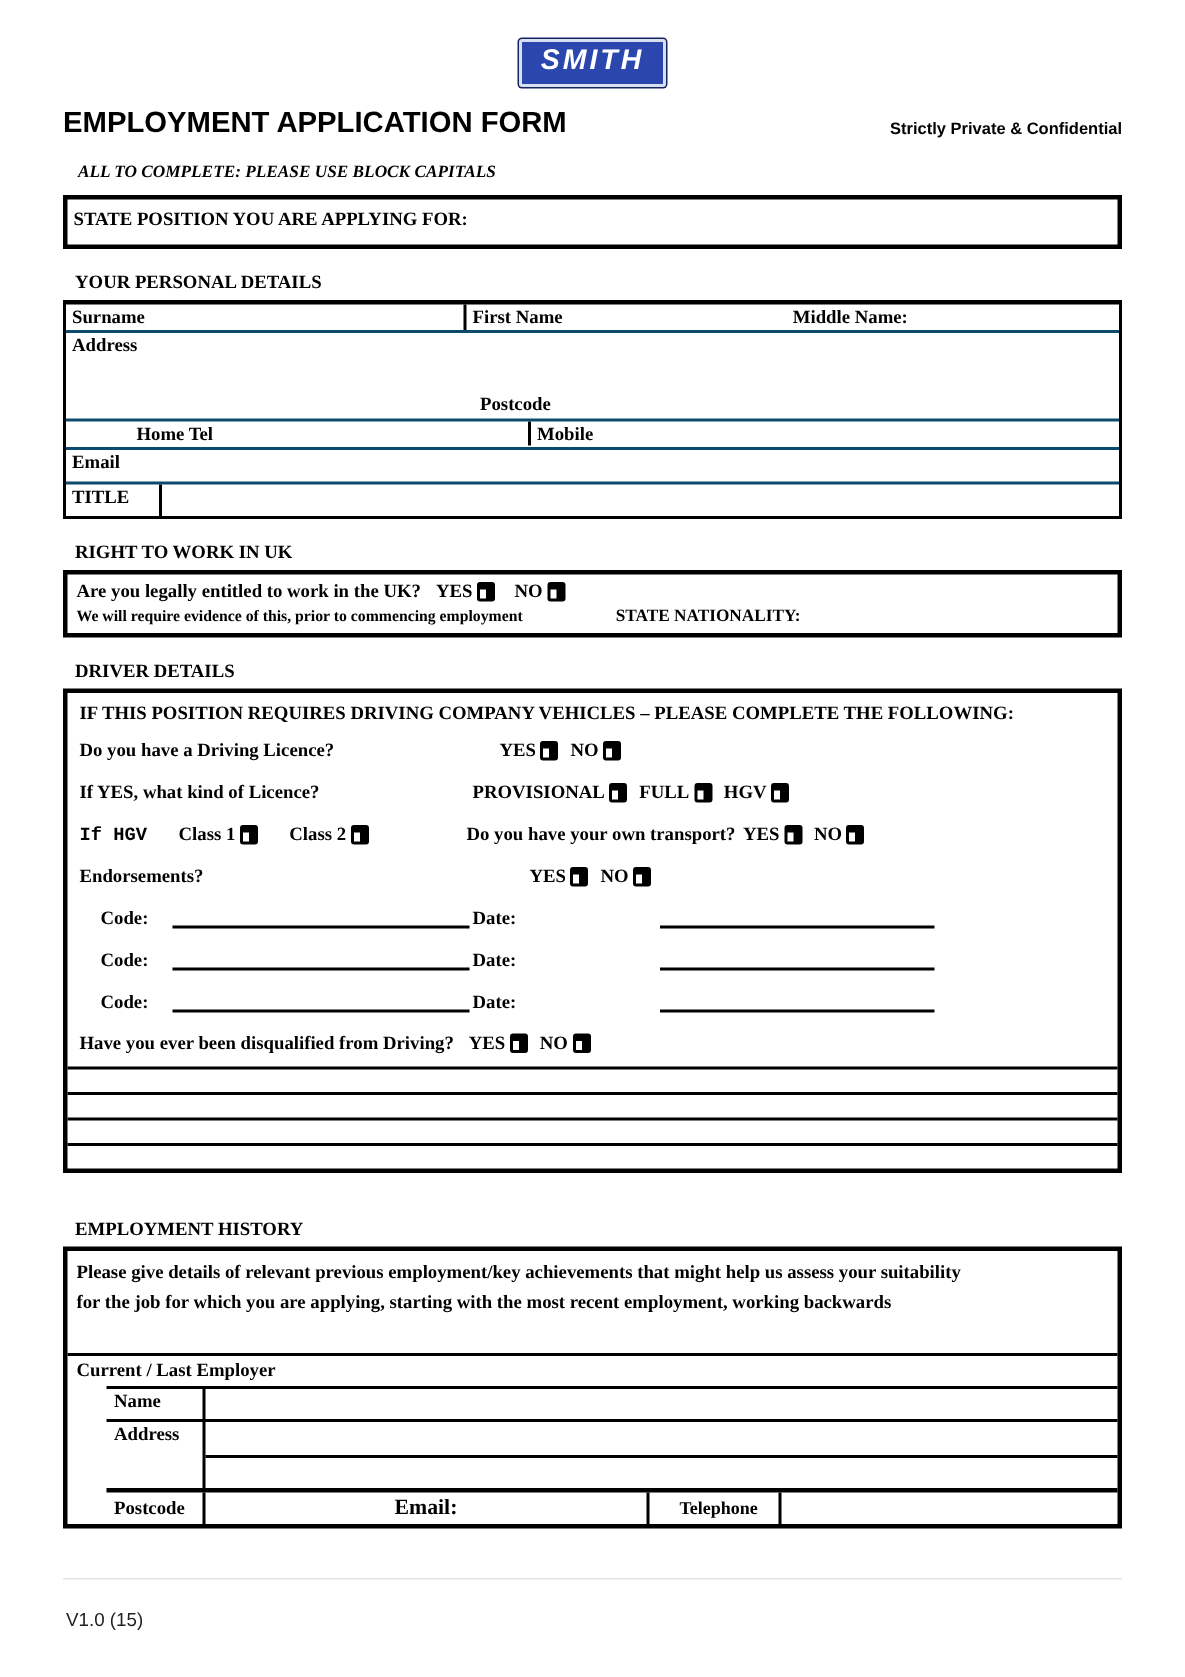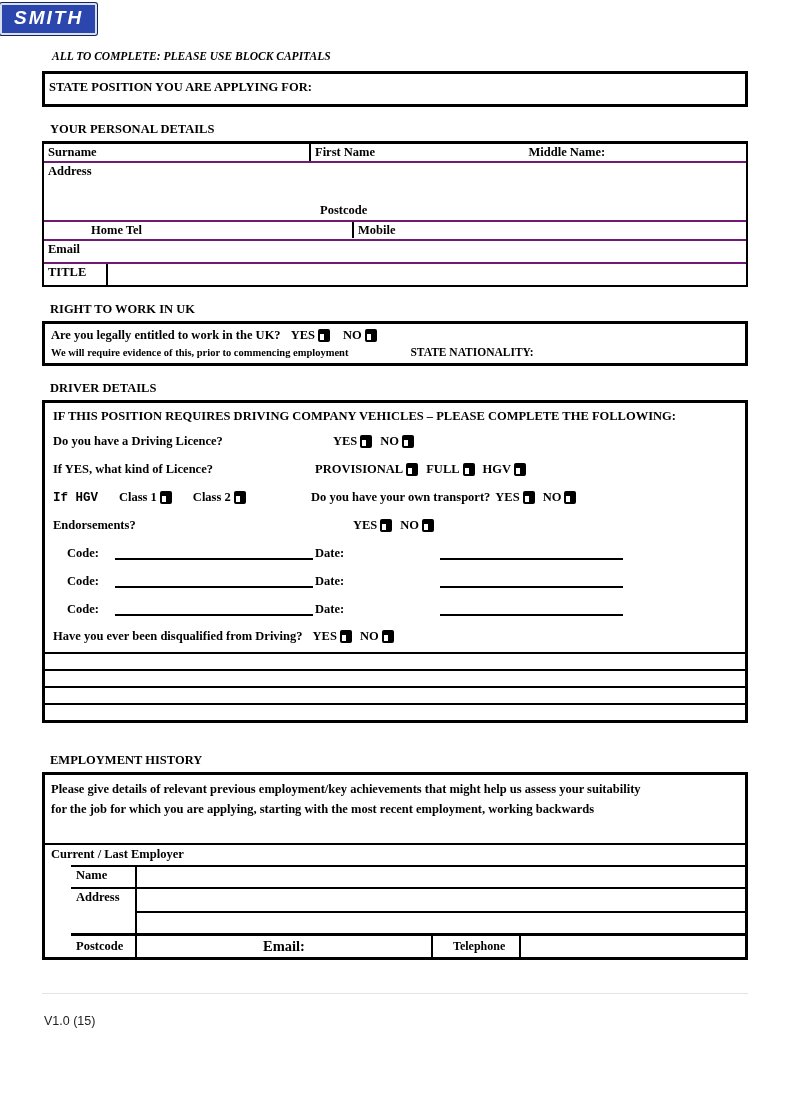--- a/index.html
+++ b/index.html
@@ -4,21 +4,21 @@
 <style>
   * { box-sizing: border-box; }
   html,body { margin:0; padding:0; background:#fff; }
   .page {
     width:790px; height:1118px; position:relative; background:#ffffff;
     font-family:"Liberation Serif", serif; color:#000; overflow:hidden;
   }
   .content { margin:0 42px; }
 
   
-  .logo-wrap { display:flex; justify-content:flex-start; padding-top:3px; }
+  .logo-wrap { display:flex; justify-content:center; padding-top:26px; }
   .logo {
     background:#2b46ad; border:2px solid #d8dff0; box-shadow:0 0 0 1px #16245e;
     border-radius:2px; padding:2px 12px 4px;
   }
   .logo-text {
     color:#fff; font-family:"Liberation Sans", sans-serif; font-weight:bold;
     font-style:italic; font-size:19px; letter-spacing:2px;
   }
 
   
@@ -27,21 +27,21 @@
   .confidential { font-family:"Liberation Sans", sans-serif; font-weight:bold; font-size:11px; padding-bottom:2px; }
   .instruction { margin:15px 0 0 10px; font-weight:bold; font-style:italic; font-size:11.5px; }
 
   .thickbox { border:3px solid #000; }
   .position-box { margin-top:9px; height:36px; padding:6px 0 0 4px; font-weight:bold; font-size:12.5px; }
 
   .sec-heading { font-weight:bold; font-size:12.5px; margin:15px 0 4px 8px; }
 
   
   .ptable { border:2px solid #000; border-top-width:3px; font-weight:bold; font-size:12.5px; }
-  .prow { display:flex; border-bottom:2px solid #701a75; }
+  .prow { display:flex; border-bottom:2px solid #0c4a6e; }
   .prow:last-child { border-bottom:none; }
   .pcell { padding:1px 4px; }
   .c-surname { flex:0 0 267px; border-right:2px solid #000; }
   .c-firstname { flex:1; position:relative; }
   .mn { position:absolute; left:50%; top:1px; }
   .r-address { height:59px; position:relative; display:block; }
   .postcode-label { position:absolute; left:276px; bottom:2px; }
   .c-hometel { flex:0 0 267px; border-right:2px solid #000; height:16px;margin-left:43px; }
   .c-mobile { flex:1; }
   .r-email { height:23px; display:block; }
@@ -117,20 +117,24 @@
 <div class="page">
 
   <div class="logo-wrap">
     <div class="logo">
       <span class="logo-text">SMITH</span>
     </div>
   </div>
 
   <div class="content">
 
+    <div class="header-row">
+      <h1 class="title">EMPLOYMENT APPLICATION FORM</h1>
+      <div class="confidential">Strictly Private &amp; Confidential</div>
+    </div>
     <div class="instruction">ALL TO COMPLETE: PLEASE USE BLOCK CAPITALS</div>
 
     <div class="position-box thickbox">
       <span>STATE POSITION YOU ARE APPLYING FOR:</span>
     </div>
 
     <div class="sec-heading">YOUR PERSONAL DETAILS</div>
     <div class="ptable">
       <div class="prow">
         <div class="pcell c-surname">

